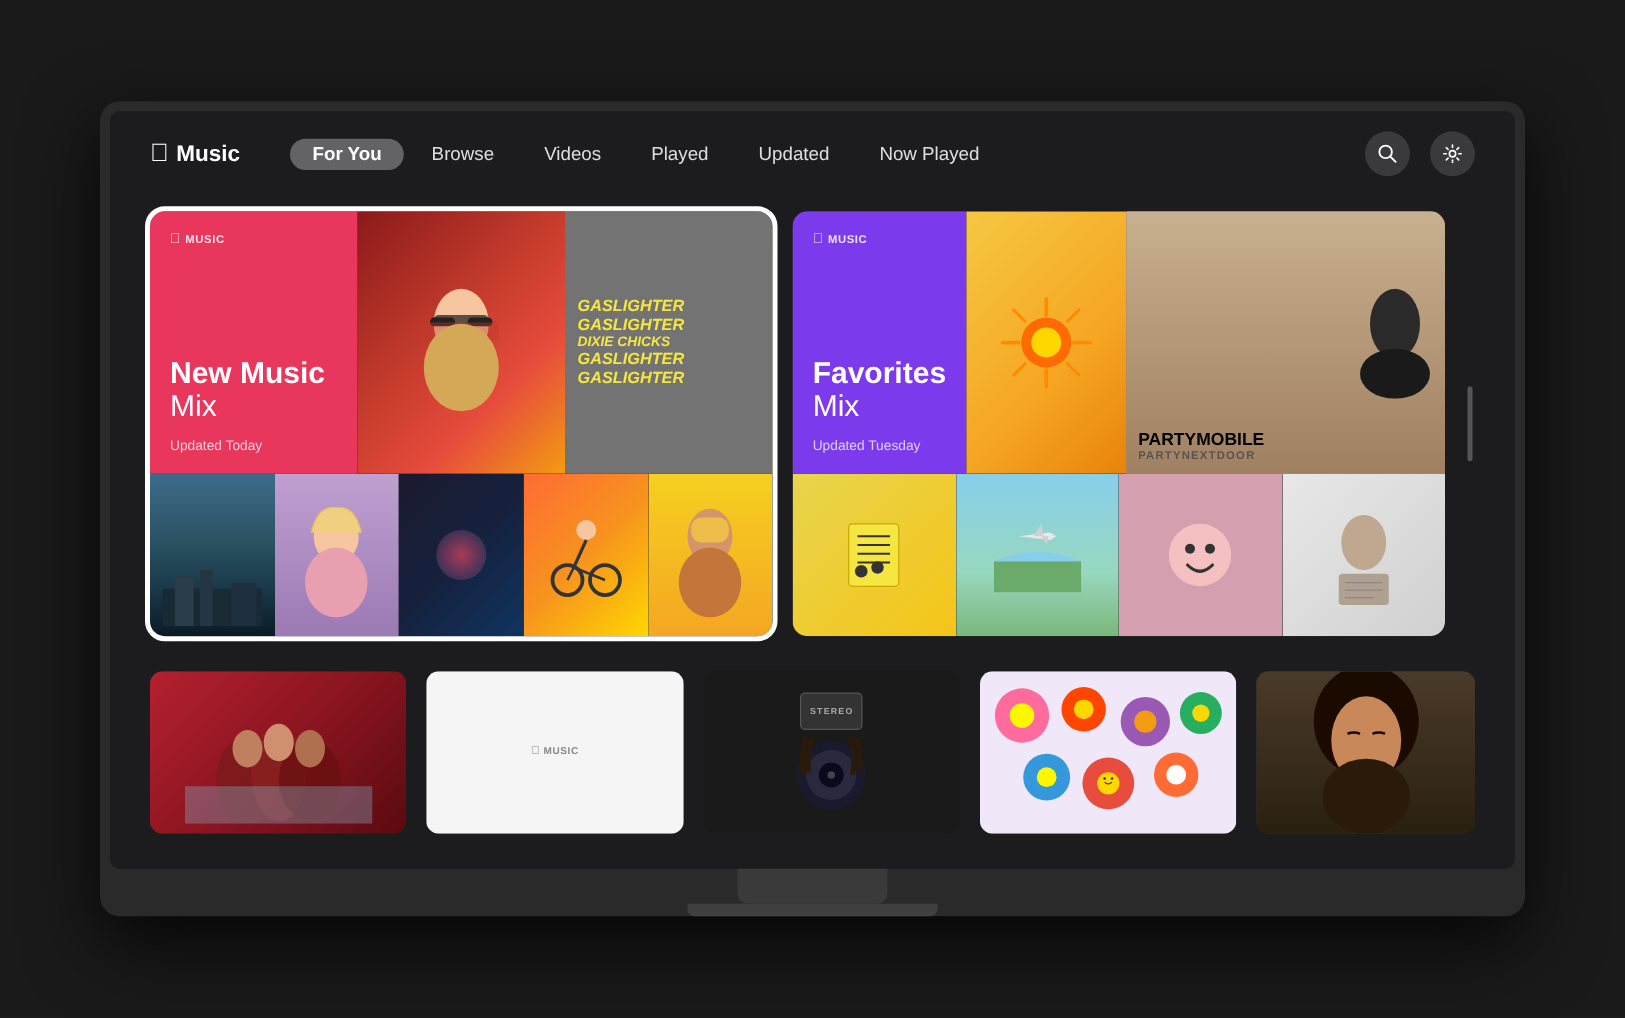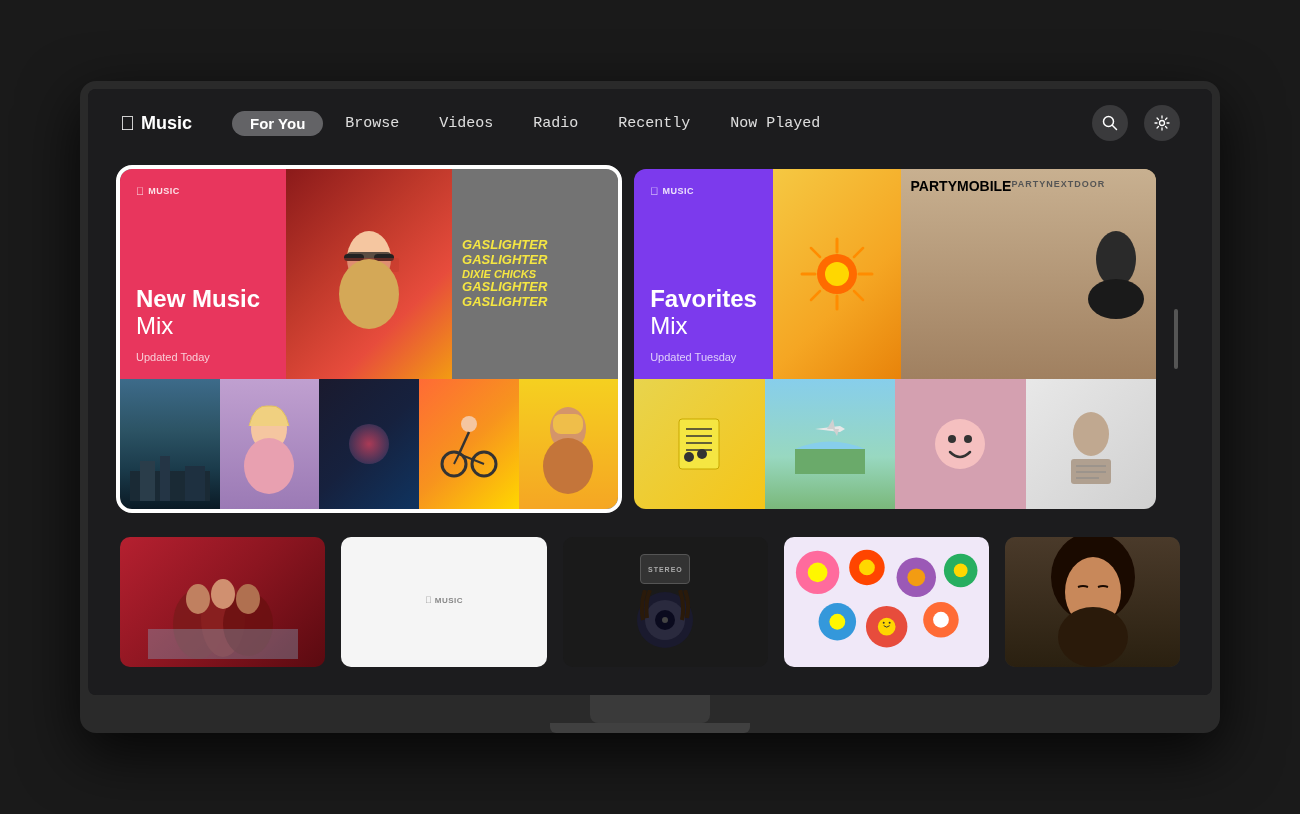--- a/index.html
+++ b/index.html
@@ -87,21 +87,20 @@
     }
 
     .nav-tab.active {
       background: #636366;
       font-weight: 600;
     }
 
     .nav-tab:not(.active) {
       background: transparent;
       opacity: 0.85;
-      font-family: Liberation Mono, monospace;
     }
 
     .nav-icons {
       display: flex;
       align-items: center;
       gap: 16px;
       margin-left: 16px;
     }
 
     .nav-icon-btn {
@@ -183,22 +182,22 @@
     <div class="nav-bar">
       <div class="apple-music-logo">
         <span class="apple-logo-icon"></span>
         <span>Music</span>
       </div>
 
       <div class="nav-tabs">
         <div class="nav-tab active">For You</div>
         <div class="nav-tab">Browse</div>
         <div class="nav-tab">Videos</div>
-        <div class="nav-tab">Radio</div>
-        <div class="nav-tab">Recently</div>
+        <div class="nav-tab">Played</div>
+        <div class="nav-tab">Updated</div>
         <div class="nav-tab">Now Played</div>
       </div>
 
       <div class="nav-icons">
         <div class="nav-icon-btn">
           <svg width="16" height="16" viewBox="0 0 16 16" fill="none">
             <circle cx="6.5" cy="6.5" r="5" stroke="white" stroke-width="1.5"></circle>
             <line x1="10.5" y1="10.5" x2="14.5" y2="14.5" stroke="white" stroke-width="1.5" stroke-linecap="round"></line>
           </svg>
         </div>
@@ -337,21 +336,21 @@
                   <line x1="14" y1="14" x2="23" y2="23" stroke="#ff8c00" stroke-width="2.5" stroke-linecap="round"></line>
                   <line x1="57" y1="57" x2="66" y2="66" stroke="#ff8c00" stroke-width="2.5" stroke-linecap="round"></line>
                   <line x1="66" y1="14" x2="57" y2="23" stroke="#ff8c00" stroke-width="2.5" stroke-linecap="round"></line>
                   <line x1="14" y1="66" x2="23" y2="57" stroke="#ff8c00" stroke-width="2.5" stroke-linecap="round"></line>
                 </svg>
               </div>
             </div>
 
             <div style="grid-column:3/5; grid-row:1; background:#c5a87a; overflow:hidden; position:relative;">
               <div style="width:100%;height:100%;background:linear-gradient(180deg,#c8b090 0%,#a08060 100%); display:flex; align-items:center; justify-content:center; position:relative;">
-                <div style="position:absolute; top:0;left:0;right:0;bottom:0; display:flex; flex-direction:row; align-items:flex-start; justify-content:flex-start; padding:10px;">
+                <div style="position:absolute; top:0;left:0;right:0;bottom:0; display:flex; flex-direction:column; align-items:flex-start; justify-content:flex-end; padding:10px;">
                   <div style="color:#000; font-size:14px; font-weight:900; line-height:1.1; text-transform:uppercase;">PARTYMOBILE</div>
                   <div style="color:#555; font-size:9px; font-weight:700; text-transform:uppercase; letter-spacing:1px;">PARTYNEXTDOOR</div>
                 </div>
                 <svg width="70" height="90" viewBox="0 0 70 90" style="position:absolute; right:5px;">
                   <ellipse cx="35" cy="30" rx="20" ry="28" fill="#2a2a2a"></ellipse>
                   <ellipse cx="35" cy="70" rx="28" ry="20" fill="#1a1a1a"></ellipse>
                 </svg>
               </div>
             </div>
 

